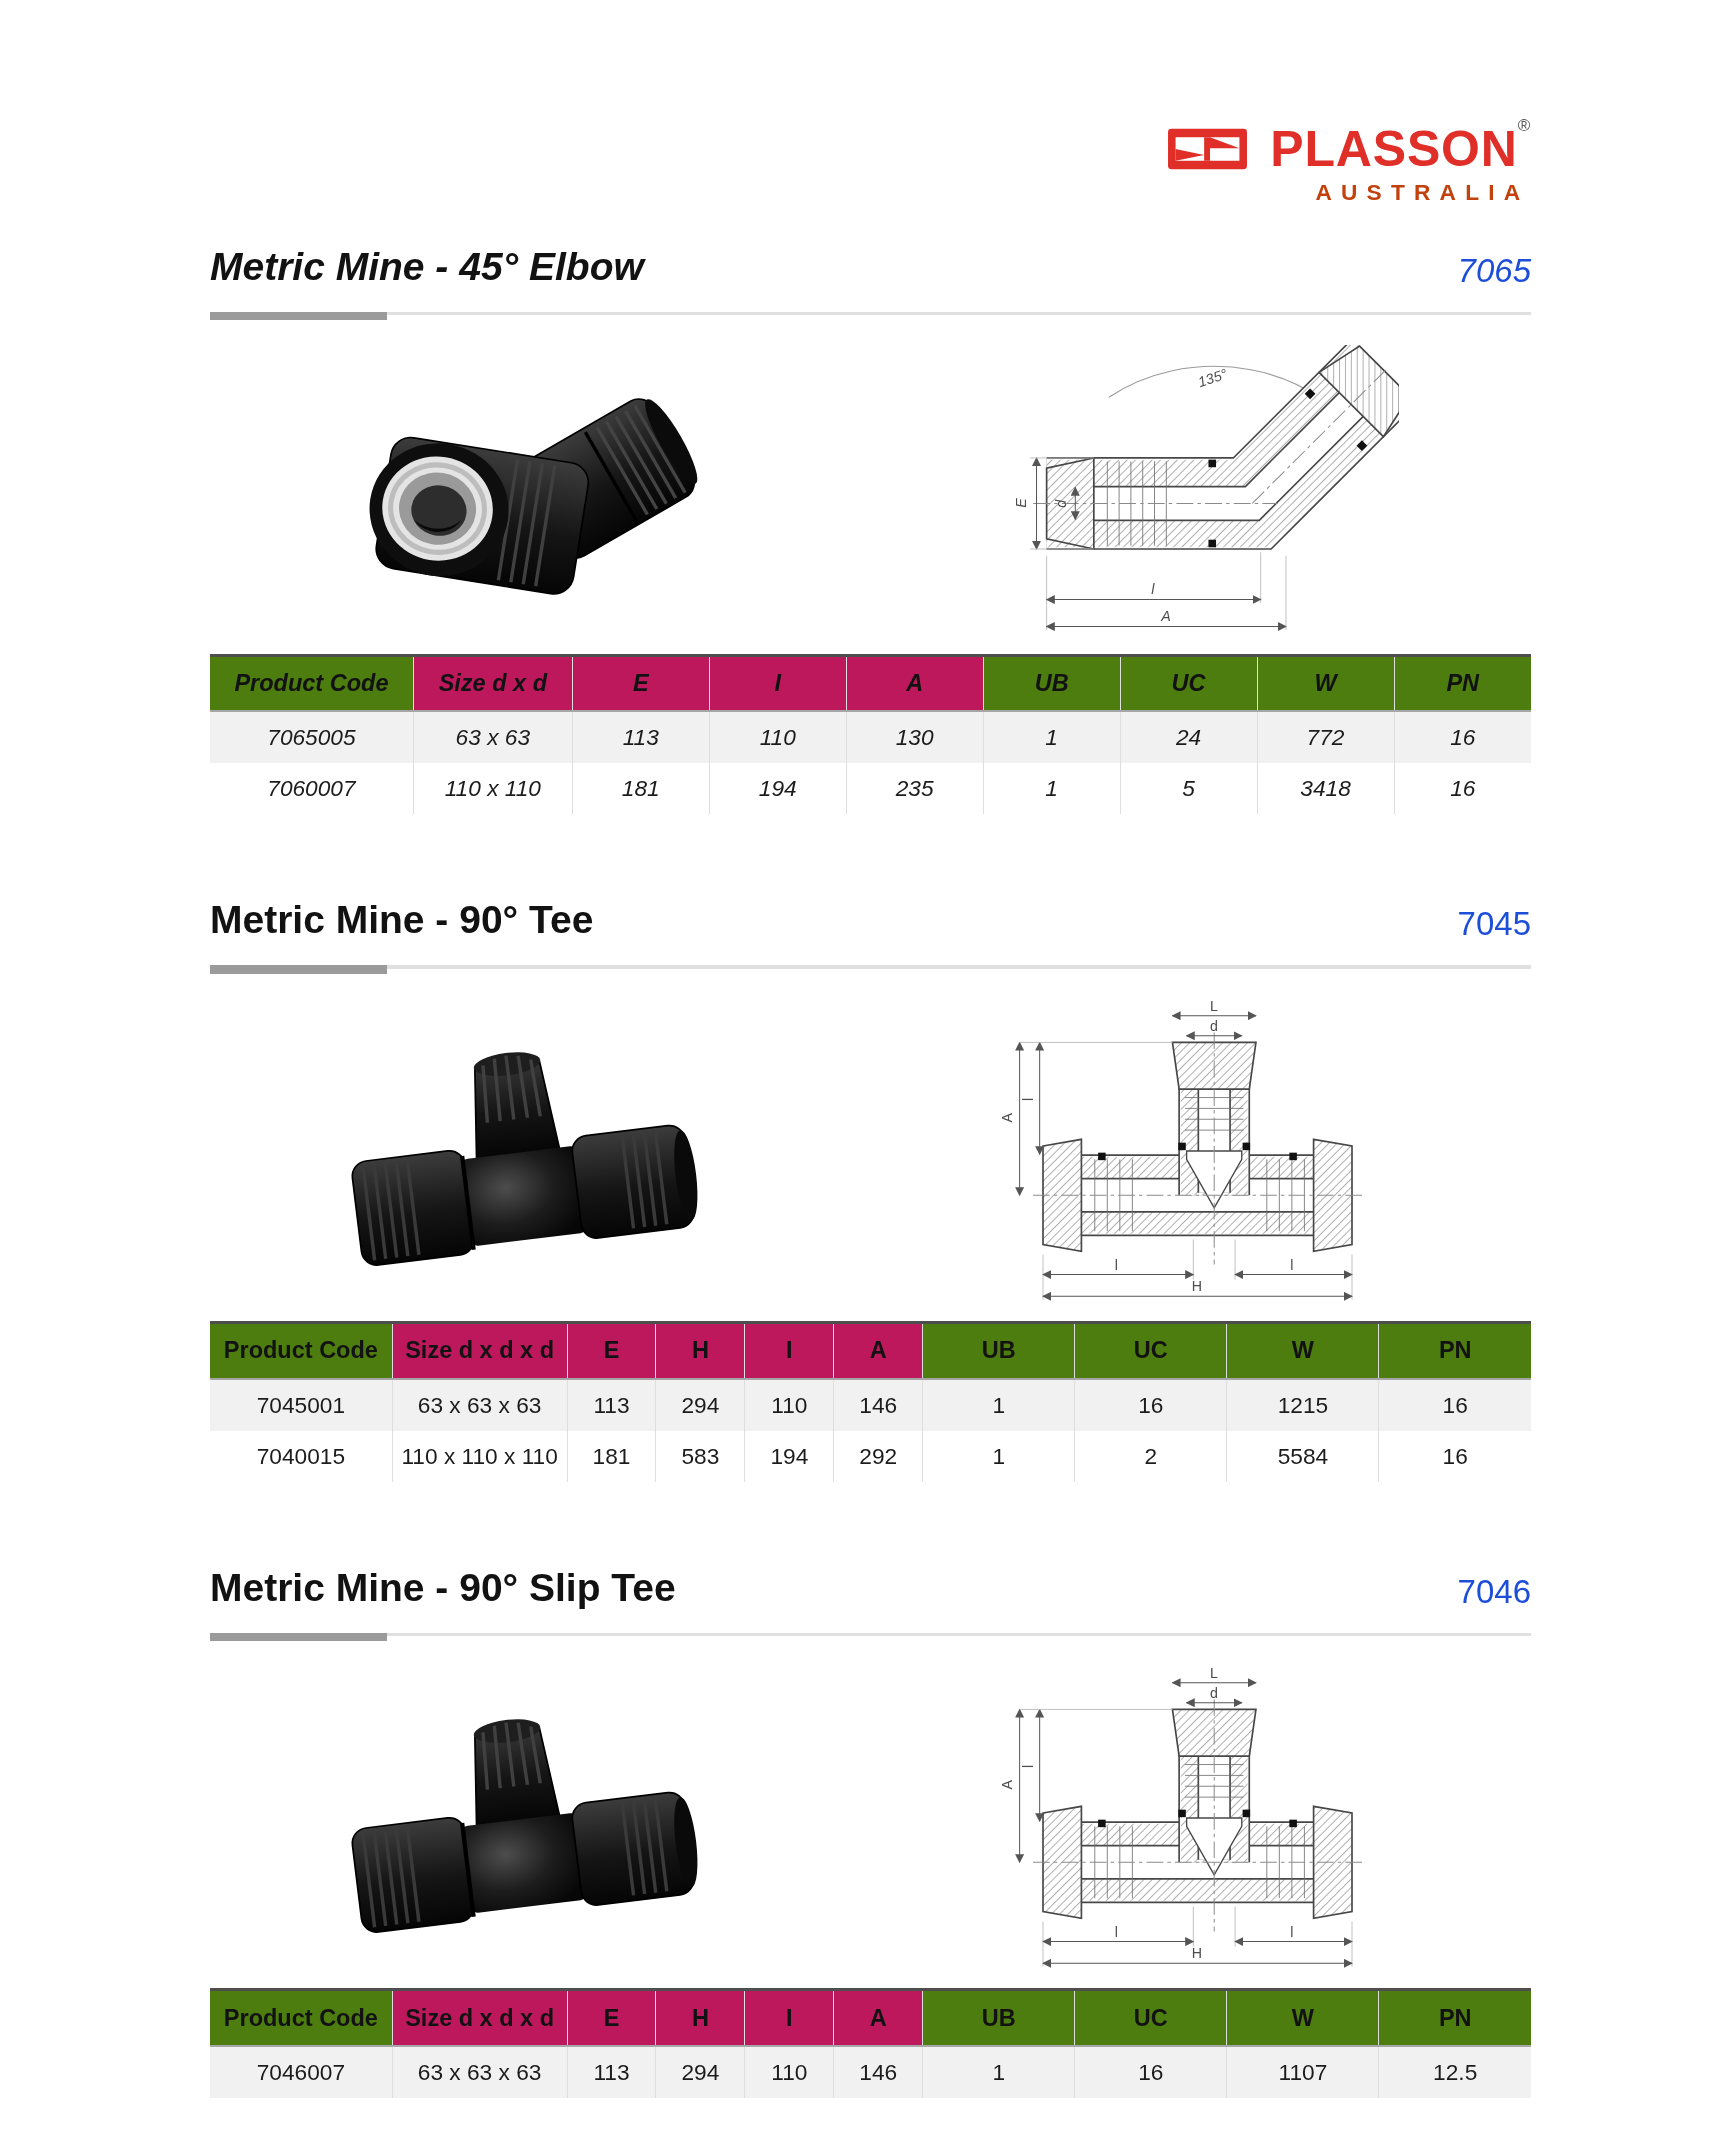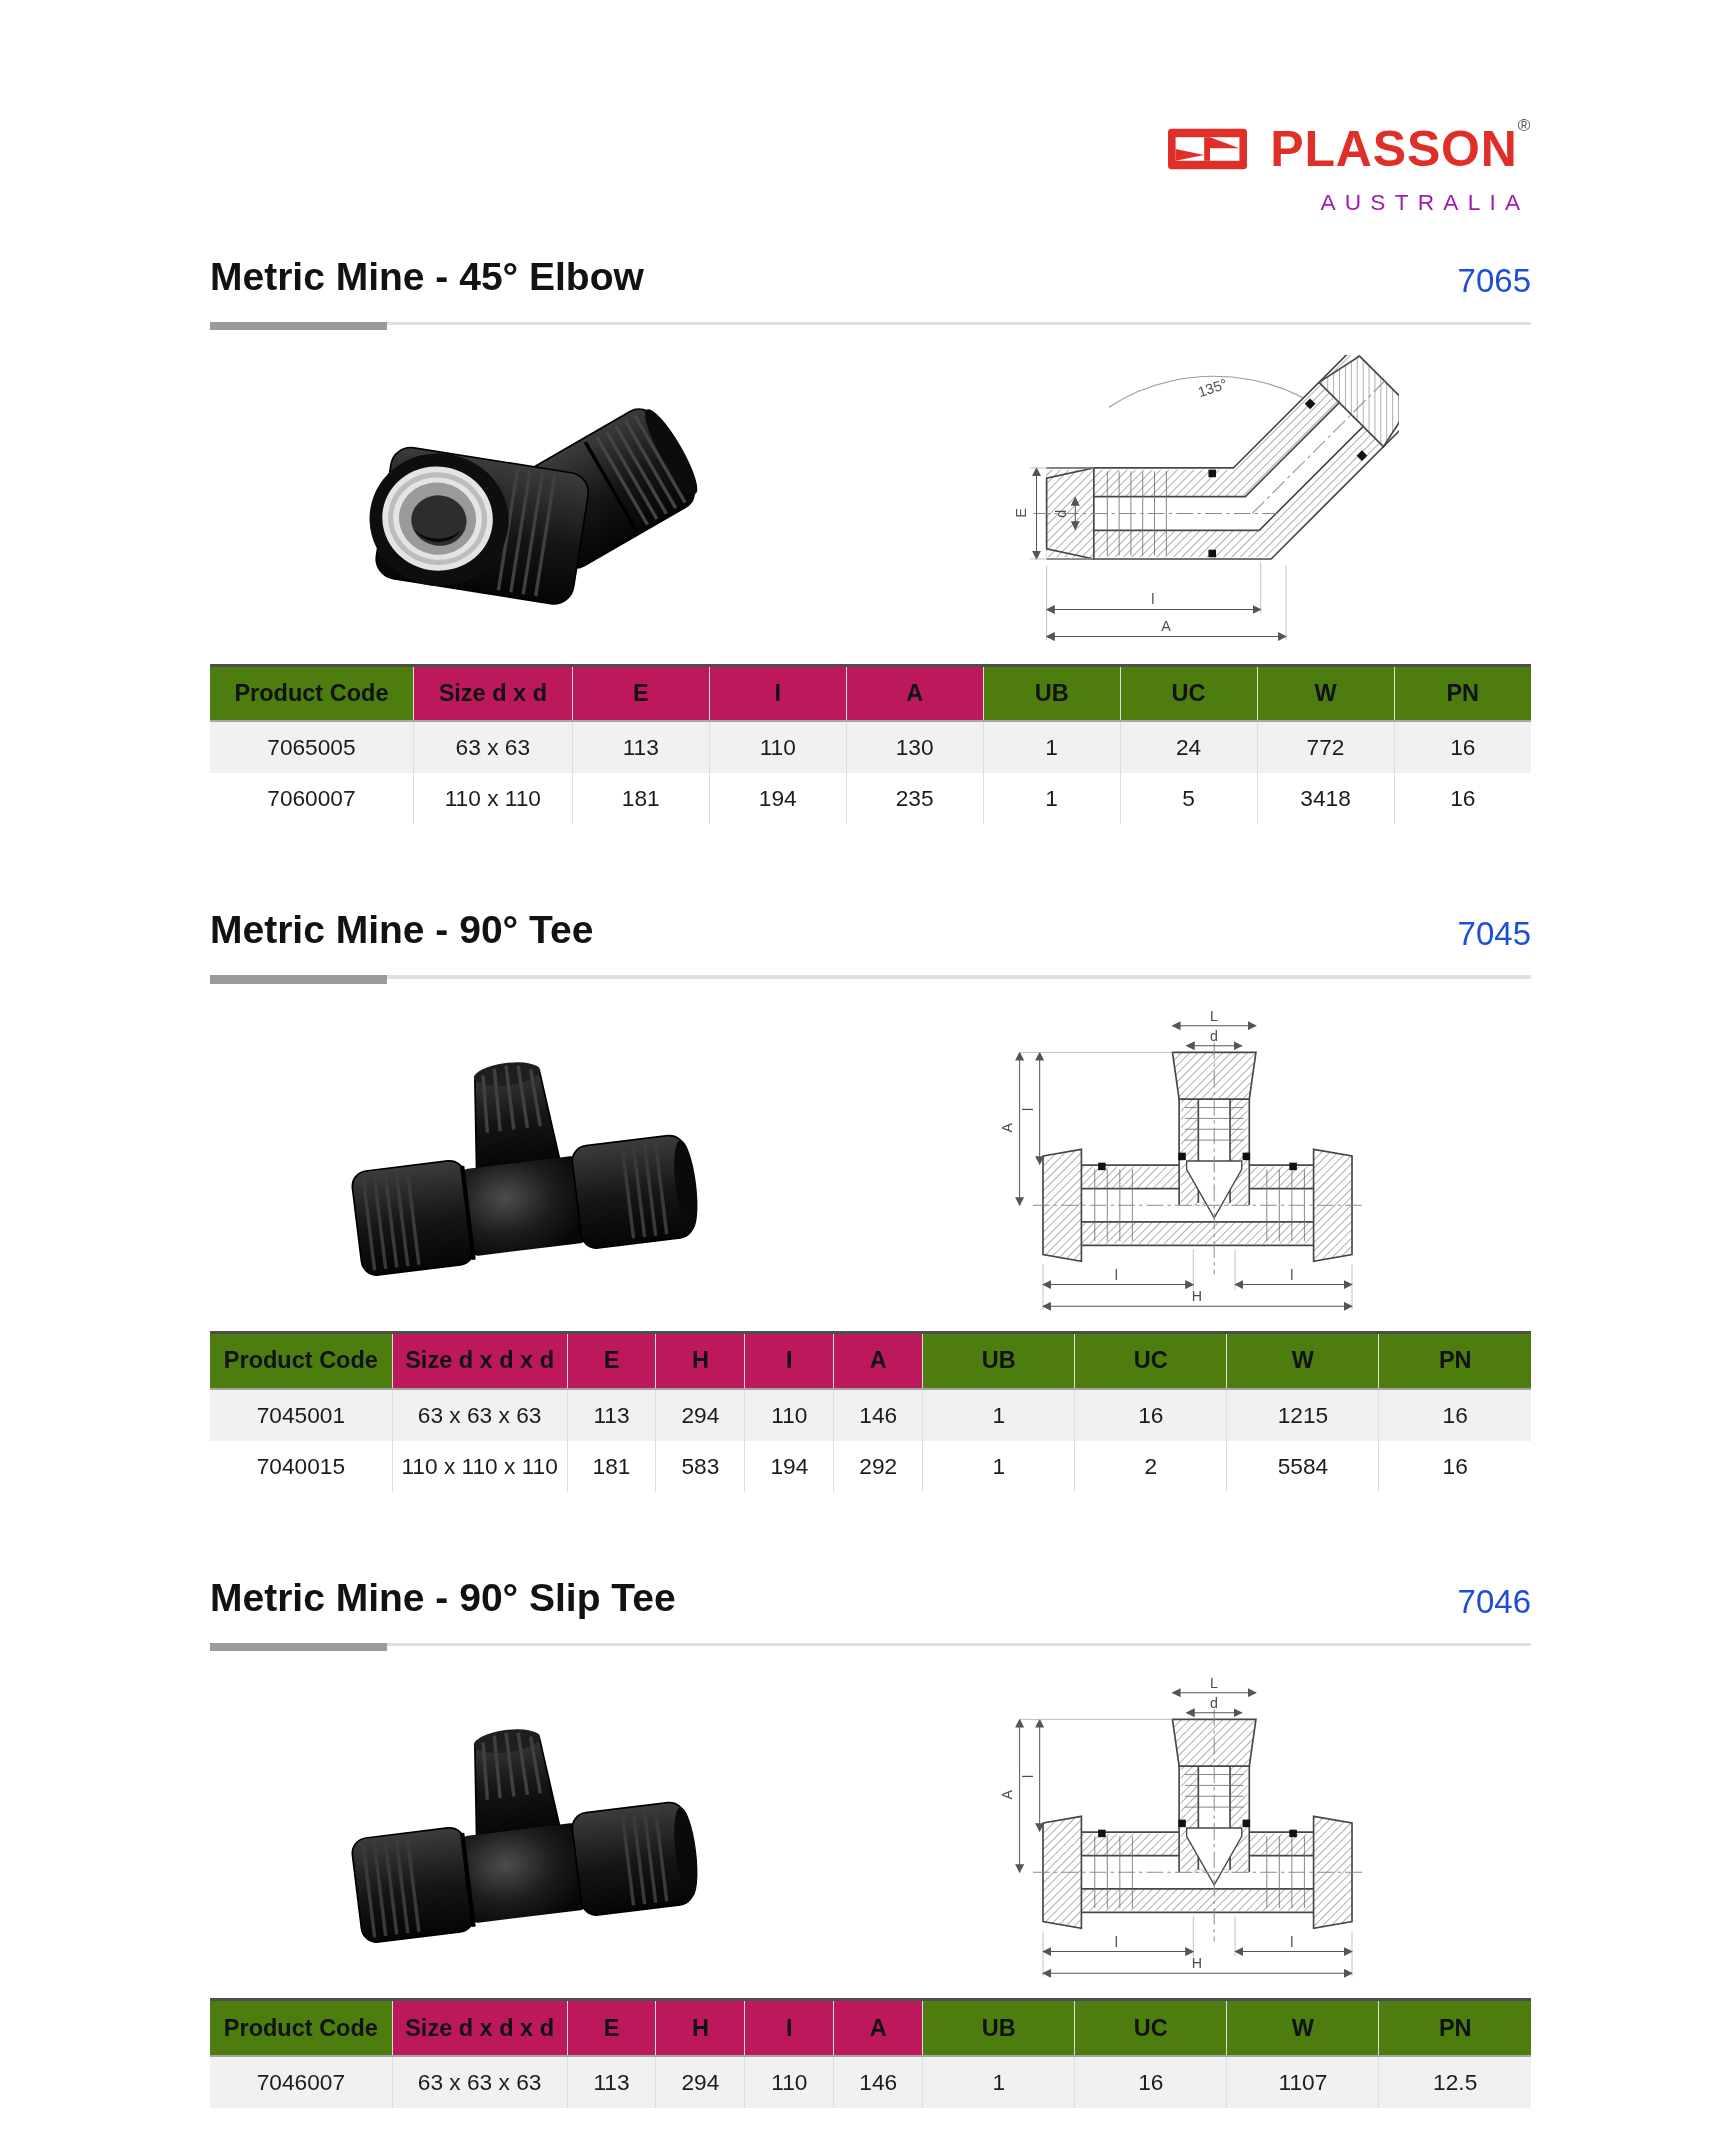--- a/index.html
+++ b/index.html
@@ -9,25 +9,25 @@
   }
   .content{padding:124px 187px 0 210px;}
 
   
   .brand-row{display:flex;justify-content:flex-end;}
   .logo{display:flex;flex-direction:column;align-items:flex-end;}
   .logo-top{display:flex;align-items:center;gap:22px;}
   .logo-mark{width:81px;height:42px;}
   .logo-word{font-size:50px;font-weight:bold;letter-spacing:0.8px;line-height:1;}
   .logo-reg{font-size:17px;vertical-align:top;position:relative;top:-6.7px;color:#555;font-weight:normal;}
-  .logo-sub{font-size:22.7px;font-weight:normal;color:#a21caf;letter-spacing:9.2px;margin-top:15px;margin-right:1.7px;}
+  .logo-sub{font-size:22.7px;font-weight:bold;color:#c2410c;letter-spacing:9.2px;margin-top:5px;margin-right:1.7px;}
 
   
   .section{margin-top:84px;}
-  .section.first{margin-top:39px;}
+  .section.first{margin-top:39px;font-style:italic;}
   .title-row{display:flex;justify-content:space-between;align-items:flex-end;}
   .section-title{font-size:39px;font-weight:bold;color:#121212;line-height:1.15;margin:0;}
   .section-code{font-size:33px;color:#1d4ed8;line-height:1.15;}
   .divider{position:relative;height:8.4px;margin-top:22px;}
   .divider .rule{position:absolute;left:0;top:0;width:100%;height:3.4px;background:#e0e0e0;}
   .divider .rule-dark{position:absolute;left:0;top:0;width:13.4%;height:8.4px;background:#9b9b9b;}
 
   
   .figures{display:flex;align-items:center;margin:25px 0 13.4px 0;}
   .photo-wrap{flex:0 0 47%;display:flex;justify-content:center;}

